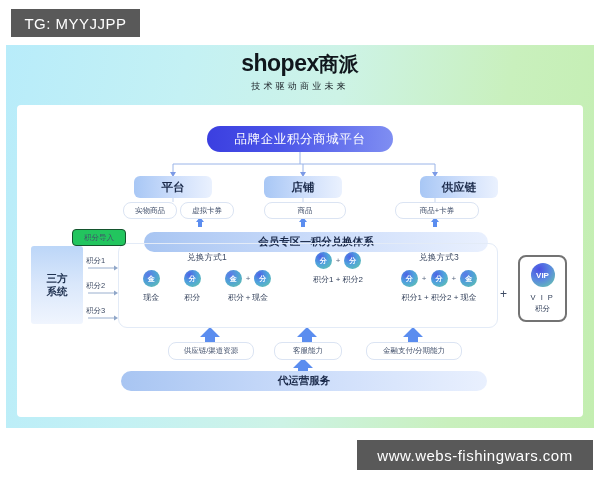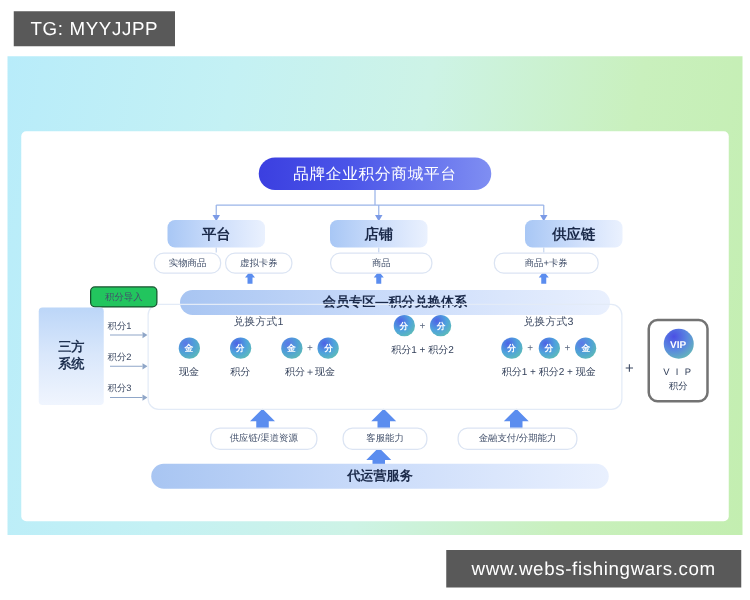--- a/index.html
+++ b/index.html
@@ -143,20 +143,22 @@
 </style>
 </head>
 <body>
 
 <div class="wm" id="wm-top">TG: MYYJJPP</div>
 <div class="wm" id="wm-bottom">www.webs-fishingwars.com</div>
 
 <div id="band"></div>
 
 <div id="logo-wrap">
+  <div id="logo-main"><span>shope</span><span>x</span><span class="cn">商派</span></div>
+  <div id="logo-sub">技术驱动商业未来</div>
 </div>
 
 <div id="card"></div>
 
 <svg id="svg-lines">
   <g stroke="#9ab4e8" stroke-width="1" fill="none">
     <line x1="300" y1="152" x2="300" y2="164"></line>
     <line x1="173" y1="164" x2="435" y2="164"></line>
     <line x1="173" y1="164" x2="173" y2="172"></line>
     <line x1="303" y1="164" x2="303" y2="172"></line>

